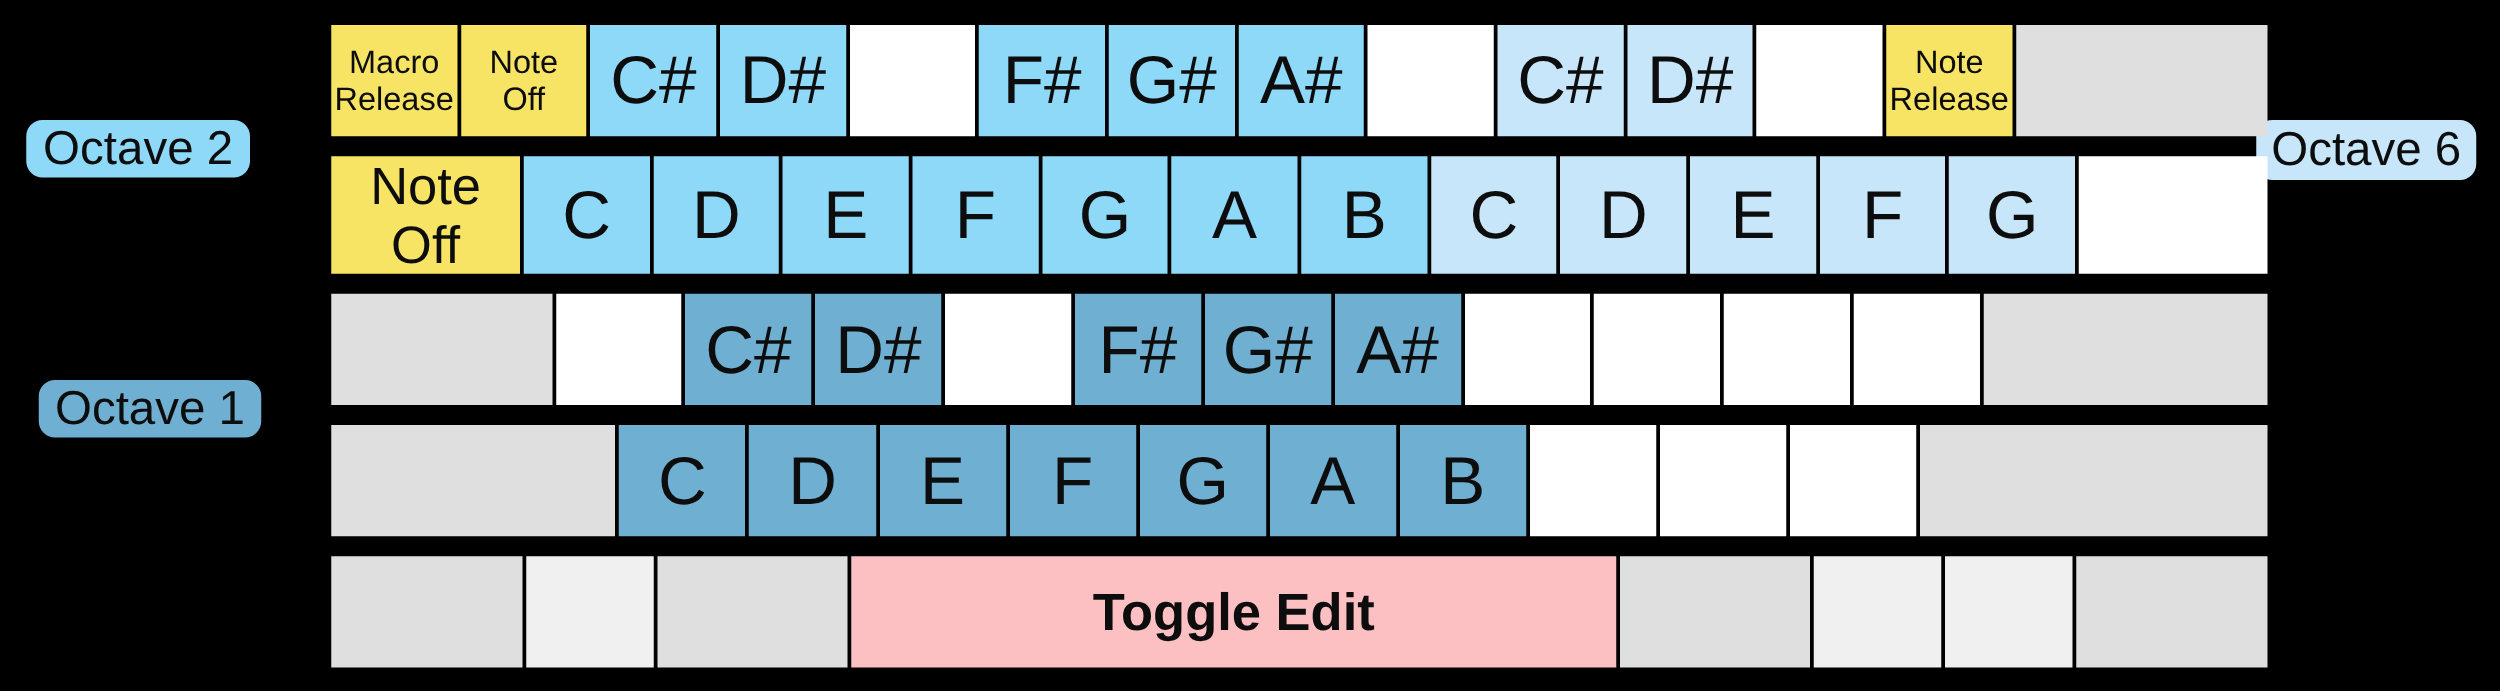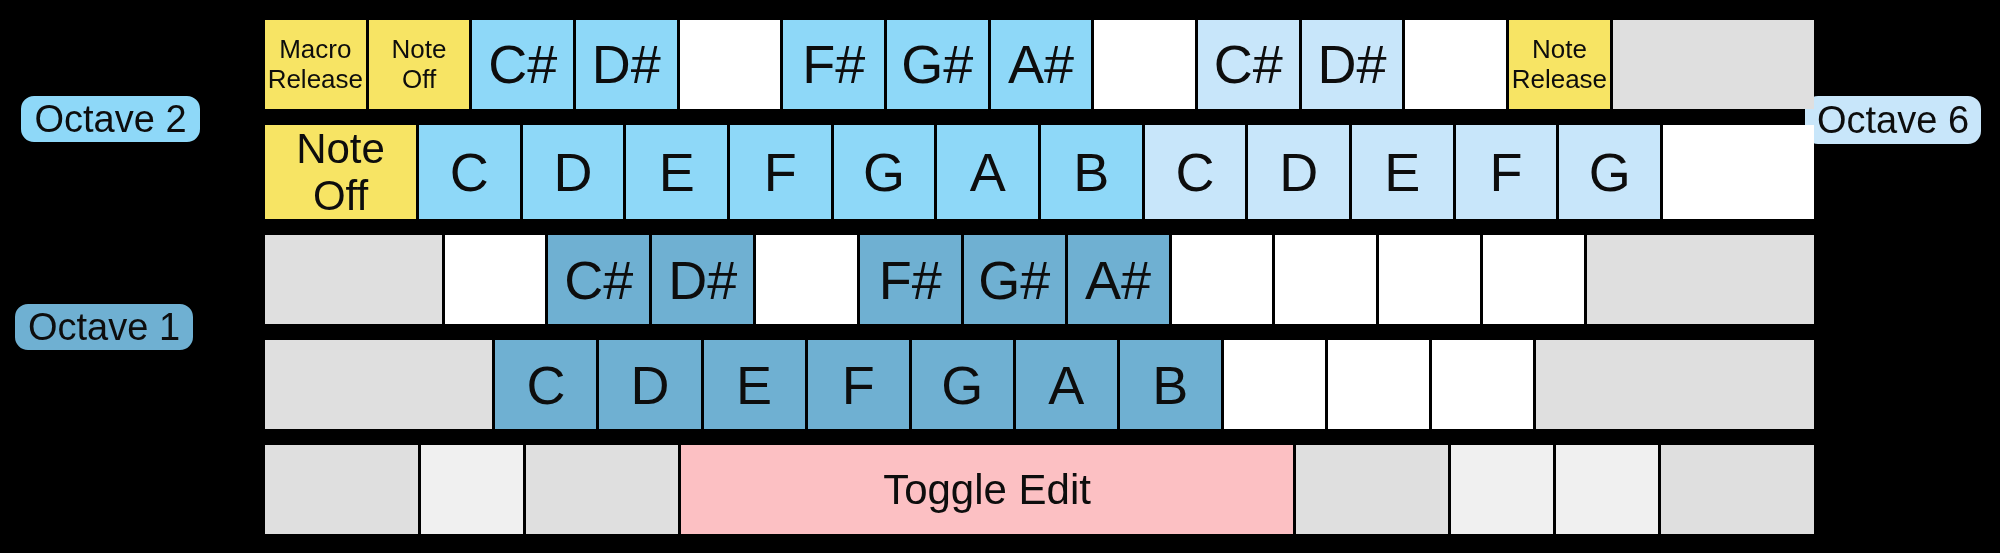--- a/index.html
+++ b/index.html
@@ -59,21 +59,21 @@
     display: flex;
     align-items: center;
     justify-content: center;
     font-size: 38px;
     border: 3px solid #000000;
     border-radius: 16px;
     box-sizing: border-box;
     white-space: nowrap;
   }
   .pill.octave2 { left: 18px;   top: 93px;  width: 185px; height: 52px; }
-  .pill.octave1 { left: 12px;   top: 301px; width: 184px; height: 52px; }
+  .pill.octave1 { left: 28px;   top: 301px; width: 184px; height: 52px; }
   .pill.octave3 { left: 1802px; top: 93px;  width: 182px; height: 54px; }
 </style>
 </head>
 <body>
 
 <div class="pill octave2" style="background: rgb(142, 216, 248);">
   <span>Octave 2</span>
 </div>
 
 <div class="pill octave1" style="background: rgb(111, 176, 210);">
@@ -155,19 +155,19 @@
       <div class="key" style="flex: 1 1 0px; background: rgb(111, 176, 210);">B</div>
       <div class="key" style="flex: 1 1 0px; background: rgb(255, 255, 255);"></div>
       <div class="key" style="flex: 1 1 0px; background: rgb(255, 255, 255);"></div>
       <div class="key" style="flex: 1 1 0px; background: rgb(255, 255, 255);"></div>
       <div class="key" style="flex: 2.75 2.75 0px; background: rgb(223, 223, 223);"></div>
     </div>
     <div class="kb-row">
       <div class="key" style="flex: 1.5 1.5 0px; background: rgb(223, 223, 223);"></div>
       <div class="key" style="flex: 1 1 0px; background: rgb(240, 240, 240);"></div>
       <div class="key" style="flex: 1.5 1.5 0px; background: rgb(223, 223, 223);"></div>
-      <div class="key toggle" style="flex: 6 6 0px; background: rgb(252, 192, 195);">Toggle Edit</div>
+      <div class="key toggle" style="flex: 6 6 0px; background: rgb(252, 192, 195); font-weight: bold;">Toggle Edit</div>
       <div class="key" style="flex: 1.5 1.5 0px; background: rgb(223, 223, 223);"></div>
       <div class="key" style="flex: 1 1 0px; background: rgb(240, 240, 240);"></div>
       <div class="key" style="flex: 1 1 0px; background: rgb(240, 240, 240);"></div>
       <div class="key" style="flex: 1.5 1.5 0px; background: rgb(223, 223, 223);"></div>
     </div>
   </div>
 
 </body></html>

